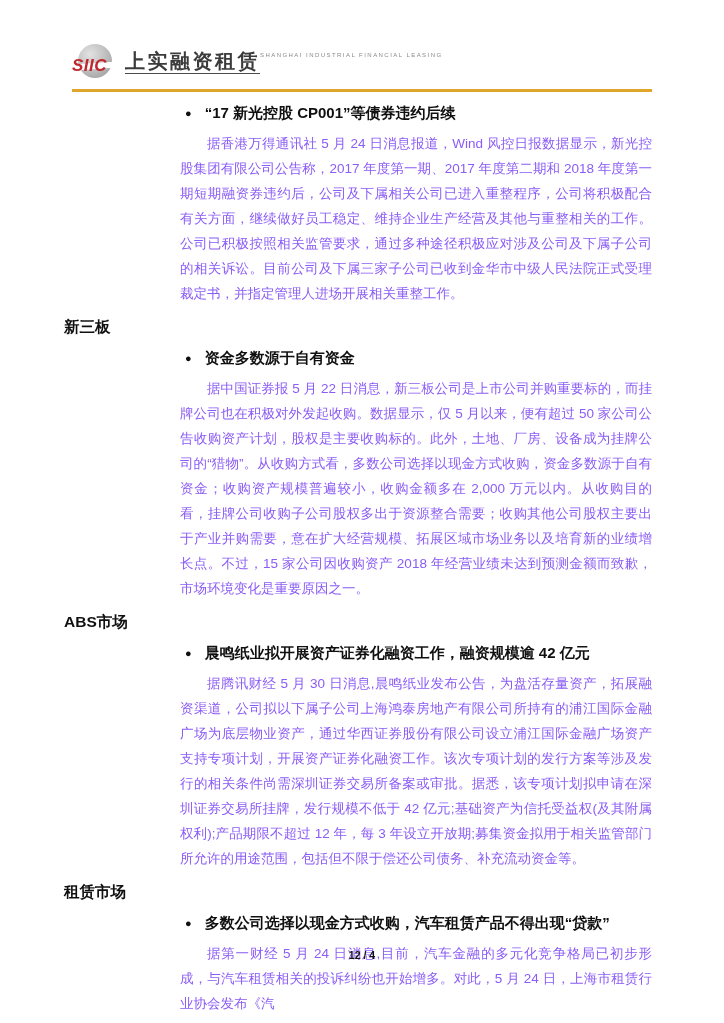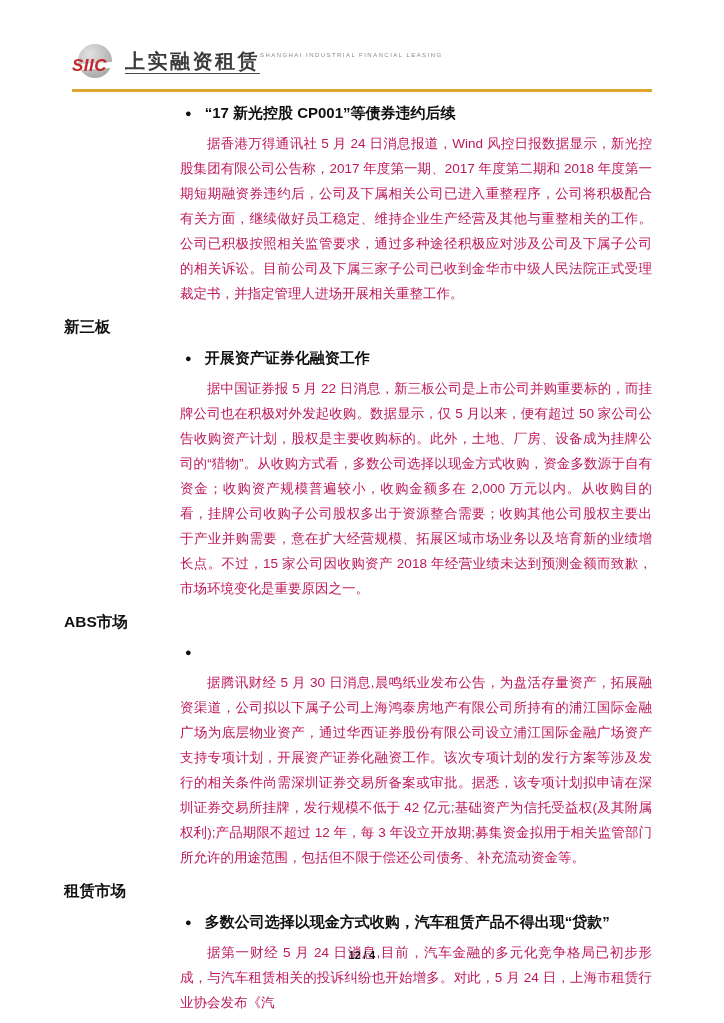--- a/index.html
+++ b/index.html
@@ -56,21 +56,21 @@
   .headline {
     margin: 11px 0 0 121px;
     font-size: 15px; font-weight: bold; color: #101010;
     line-height: 20px;
     display: flex; align-items: baseline;
   }
   .headline .bullet { font-size: 11px; margin-right: 13px; flex: 0 0 auto; position: relative; top: -1px; }
   .article .body {
     margin: 7px 0 0 116px;
     width: 472px;
-    font-size: 13.5px; line-height: 25px; color: #be185d;
+    font-size: 13.5px; line-height: 25px; color: #8b5cf6;
     text-align: justify;
     text-indent: 2em;
   }
 
   
   .footer {
     position: absolute; left: 0; top: 949px; width: 724px;
     text-align: center;
     font-size: 10.5px; font-weight: bold; color: #111;
   }
@@ -103,29 +103,30 @@
         <span class="bullet">●</span>
         <span>“17 新光控股 CP001”等债券违约后续</span>
       </div>
       <p class="body">据香港万得通讯社 5 月 24 日消息报道，Wind 风控日报数据显示，新光控股集团有限公司公告称，2017 年度第一期、2017 年度第二期和 2018 年度第一期短期融资券违约后，公司及下属相关公司已进入重整程序，公司将积极配合有关方面，继续做好员工稳定、维持企业生产经营及其他与重整相关的工作。公司已积极按照相关监管要求，通过多种途径积极应对涉及公司及下属子公司的相关诉讼。目前公司及下属三家子公司已收到金华市中级人民法院正式受理裁定书，并指定管理人进场开展相关重整工作。</p>
     </section>
 
     <section class="article">
       <h2 class="section-label">新三板</h2>
       <div class="headline">
         <span class="bullet">●</span>
-        <span>开展资产证券化融资工作</span>
+        <span>资金多数源于自有资金</span>
       </div>
       <p class="body">据中国证券报 5 月 22 日消息，新三板公司是上市公司并购重要标的，而挂牌公司也在积极对外发起收购。数据显示，仅 5 月以来，便有超过 50 家公司公告收购资产计划，股权是主要收购标的。此外，土地、厂房、设备成为挂牌公司的“猎物”。从收购方式看，多数公司选择以现金方式收购，资金多数源于自有资金；收购资产规模普遍较小，收购金额多在 2,000 万元以内。从收购目的看，挂牌公司收购子公司股权多出于资源整合需要；收购其他公司股权主要出于产业并购需要，意在扩大经营规模、拓展区域市场业务以及培育新的业绩增长点。不过，15 家公司因收购资产 2018 年经营业绩未达到预测金额而致歉，市场环境变化是重要原因之一。</p>
     </section>
 
     <section class="article">
       <h2 class="section-label">ABS市场</h2>
       <div class="headline">
         <span class="bullet">●</span>
+        <span>晨鸣纸业拟开展资产证券化融资工作，融资规模逾 42 亿元</span>
       </div>
       <p class="body">据腾讯财经 5 月 30 日消息,晨鸣纸业发布公告，为盘活存量资产，拓展融资渠道，公司拟以下属子公司上海鸿泰房地产有限公司所持有的浦江国际金融广场为底层物业资产，通过华西证券股份有限公司设立浦江国际金融广场资产支持专项计划，开展资产证券化融资工作。该次专项计划的发行方案等涉及发行的相关条件尚需深圳证券交易所备案或审批。据悉，该专项计划拟申请在深圳证券交易所挂牌，发行规模不低于 42 亿元;基础资产为信托受益权(及其附属权利);产品期限不超过 12 年，每 3 年设立开放期;募集资金拟用于相关监管部门所允许的用途范围，包括但不限于偿还公司债务、补充流动资金等。</p>
     </section>
 
     <section class="article">
       <h2 class="section-label">租赁市场</h2>
       <div class="headline">
         <span class="bullet">●</span>
         <span>多数公司选择以现金方式收购，汽车租赁产品不得出现“贷款”</span>
       </div>

